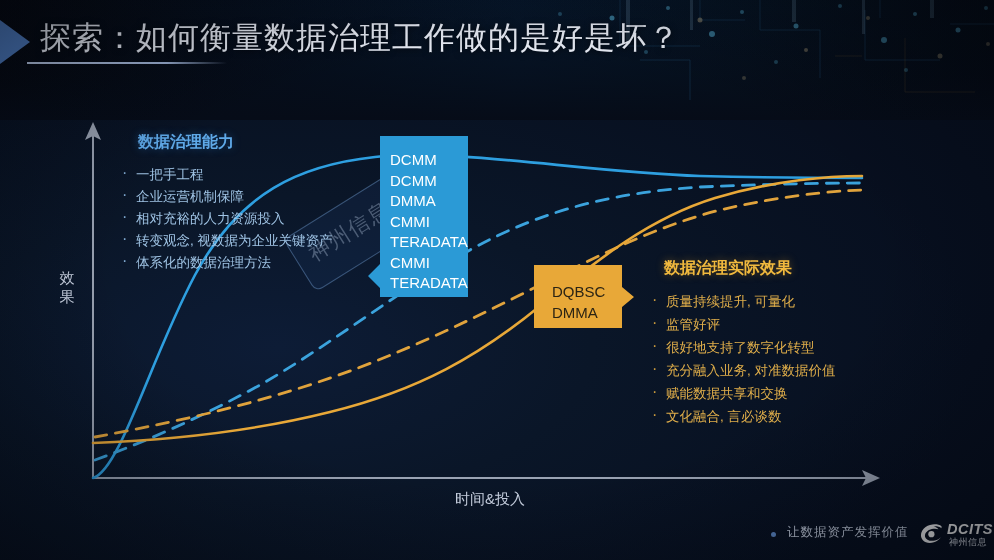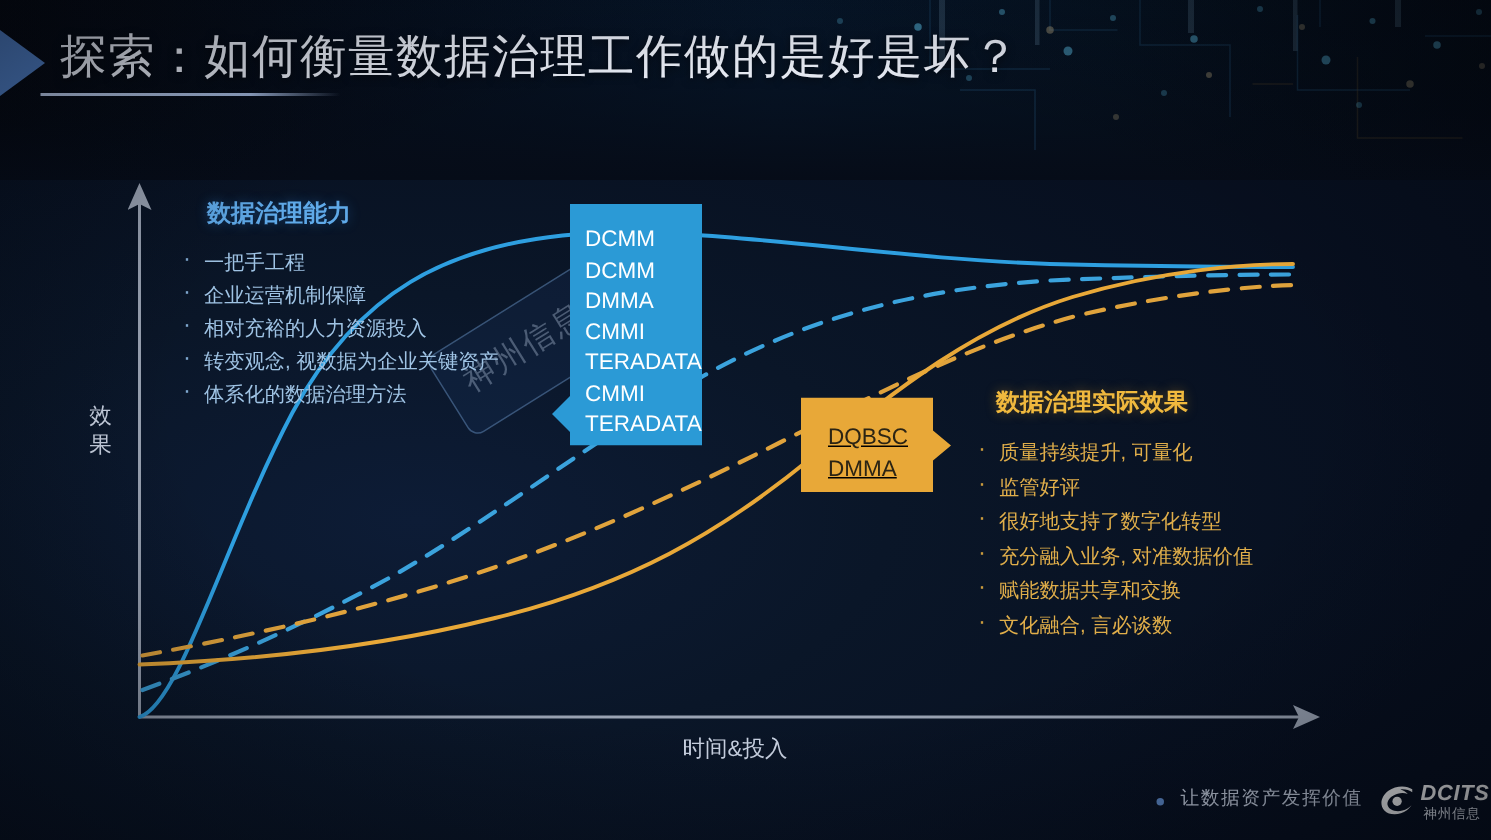--- a/index.html
+++ b/index.html
@@ -134,21 +134,21 @@
 
   .box-blue {
     left: 368px; top: 136px; width: 100px; height: 161px;
   }
   .box-blue .callout-list {
     padding: 10px 0 0 18px;
     font-size: 15px; line-height: 20.5px;
     color: #ffffff;
   }
   .box-orange {
-    left: 534px; top: 265px; width: 100px; height: 63px; text-decoration: underline;
+    left: 534px; top: 265px; width: 100px; height: 63px;
   }
   .box-orange .callout-list {
     padding: 12px 0 0 14px;
     font-size: 15px; line-height: 21px;
     color: #2b2414;
   }
   .callout-shape { position: absolute; left: 0; top: 0; }
 
   
   .watermark {

